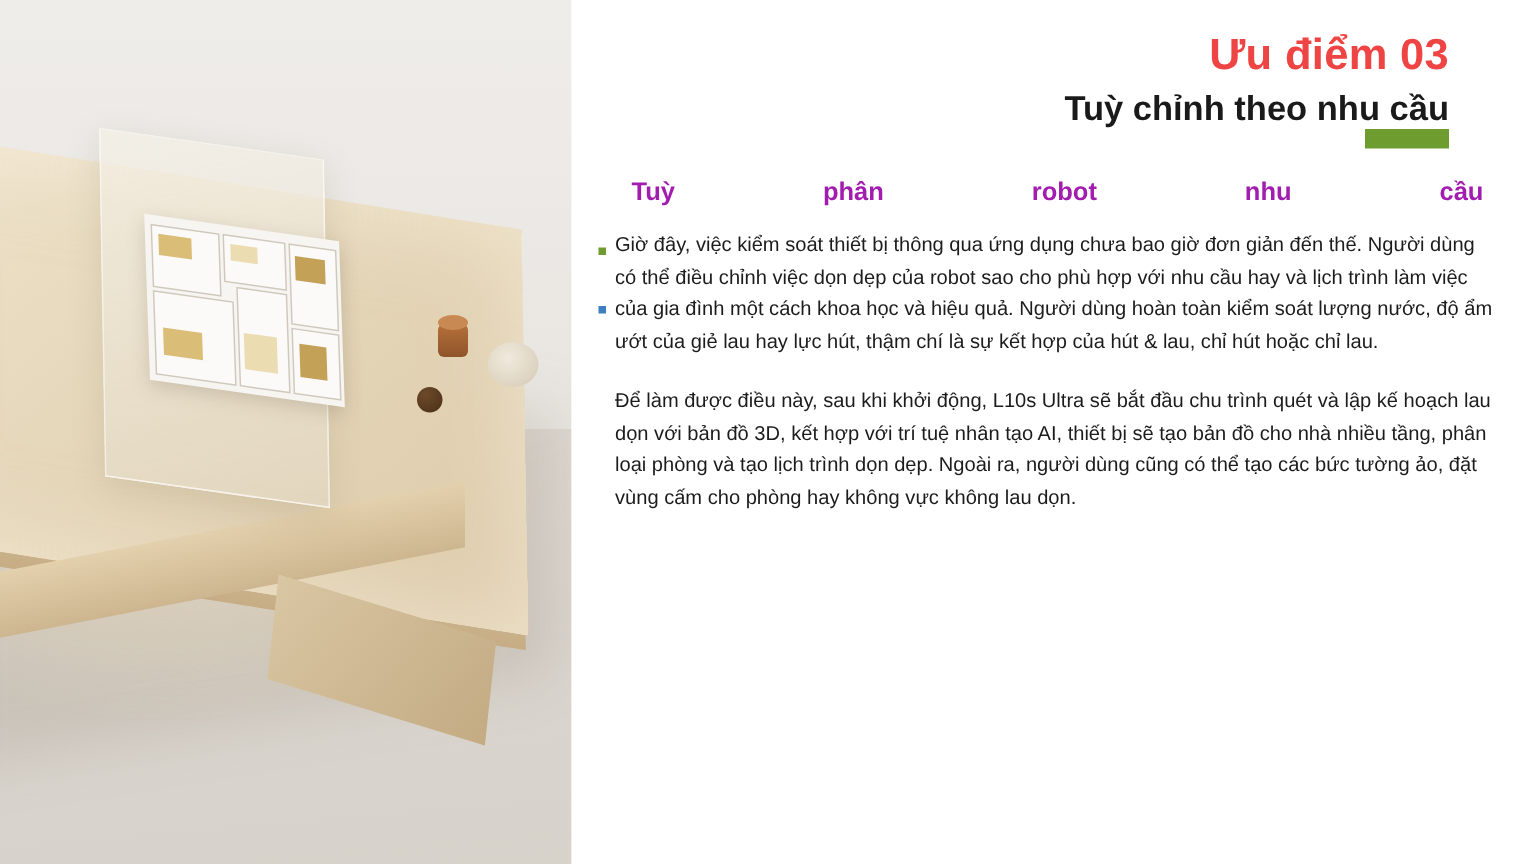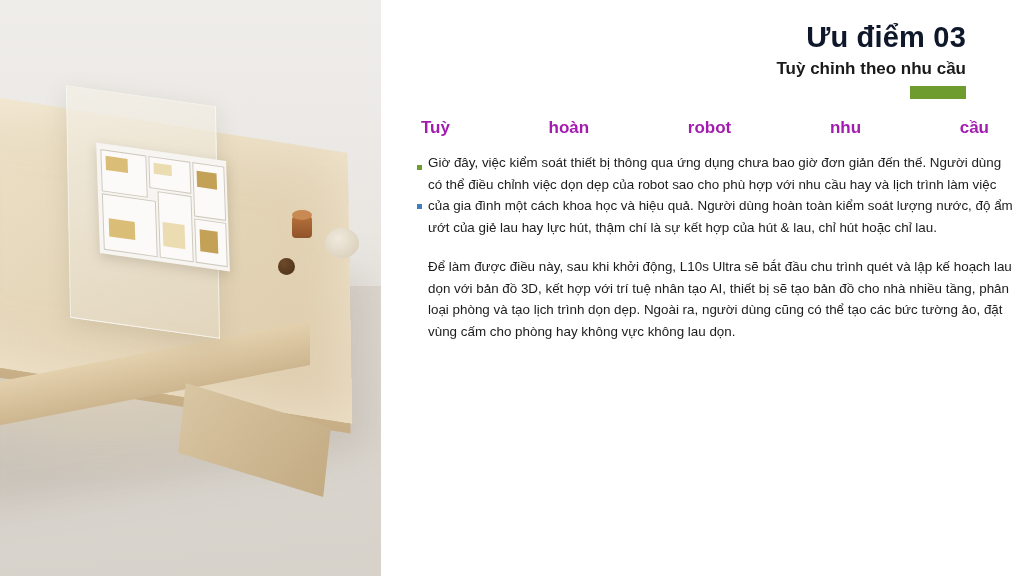--- a/index.html
+++ b/index.html
@@ -191,27 +191,27 @@
   }
   .title-block {
     position: absolute;
     right: 58px;
     top: 22px;
     text-align: right;
   }
   .slide-title {
     font-size: 29px;
     font-weight: bold;
-    color: #0f172a;
+    color: #ef4444;
     letter-spacing: 0.2px;
     line-height: 1.1;
     margin: 0;
   }
   .slide-subtitle {
-    font-size: 17px;
+    font-size: 23px;
     font-weight: bold;
     color: #1a1a1a;
     margin: 6px 0 0 0;
     line-height: 1.1;
   }
   .accent-bar {
     position: absolute;
     right: 0;
     top: 64px;
     width: 56px;
@@ -227,21 +227,21 @@
     display: flex;
     justify-content: space-between;
     font-size: 17px;
     font-weight: bold;
     color: #a21caf;
   }
   .headline-row span { white-space: pre; }
 
   .para-wrap {
     position: absolute;
-    left: 47px;
+    left: 29px;
     top: 152px;
     width: 590px;
   }
   .bullet-dot {
     position: absolute;
     left: -11px;
     width: 5px;
     height: 5px;
     background: #6f9c2f;
   }
@@ -301,21 +301,21 @@
   <div class="content">
 
     <div class="title-block">
       <h1 class="slide-title">Ưu điểm 03</h1>
       <h2 class="slide-subtitle">Tuỳ chỉnh theo nhu cầu</h2>
       <div class="accent-bar"></div>
     </div>
 
     <div class="headline-row">
       <span>Tuỳ</span>
-      <span>hoàn</span>
+      <span>phân</span>
       <span>robot</span>
       <span>nhu</span>
       <span>cầu</span>
     </div>
 
     <div class="para-wrap">
       <div class="bullet-dot dot-1"></div>
       <div class="bullet-dot dot-2"></div>
       <p class="para">Giờ đây, việc kiểm soát thiết bị thông qua ứng dụng chưa bao giờ đơn giản đến thế. Người dùng có thể điều chỉnh việc dọn dẹp của robot sao cho phù hợp với nhu cầu hay và lịch trình làm việc của gia đình một cách khoa học và hiệu quả. Người dùng hoàn toàn kiểm soát lượng nước, độ ẩm ướt của giẻ lau hay lực hút, thậm chí là sự kết hợp của hút &amp; lau, chỉ hút hoặc chỉ lau.</p>
       <p class="para">Để làm được điều này, sau khi khởi động, L10s Ultra sẽ bắt đầu chu trình quét và lập kế hoạch lau dọn với bản đồ 3D, kết hợp với trí tuệ nhân tạo AI, thiết bị sẽ tạo bản đồ cho nhà nhiều tầng, phân loại phòng và tạo lịch trình dọn dẹp. Ngoài ra, người dùng cũng có thể tạo các bức tường ảo, đặt vùng cấm cho phòng hay không vực không lau dọn.</p>

